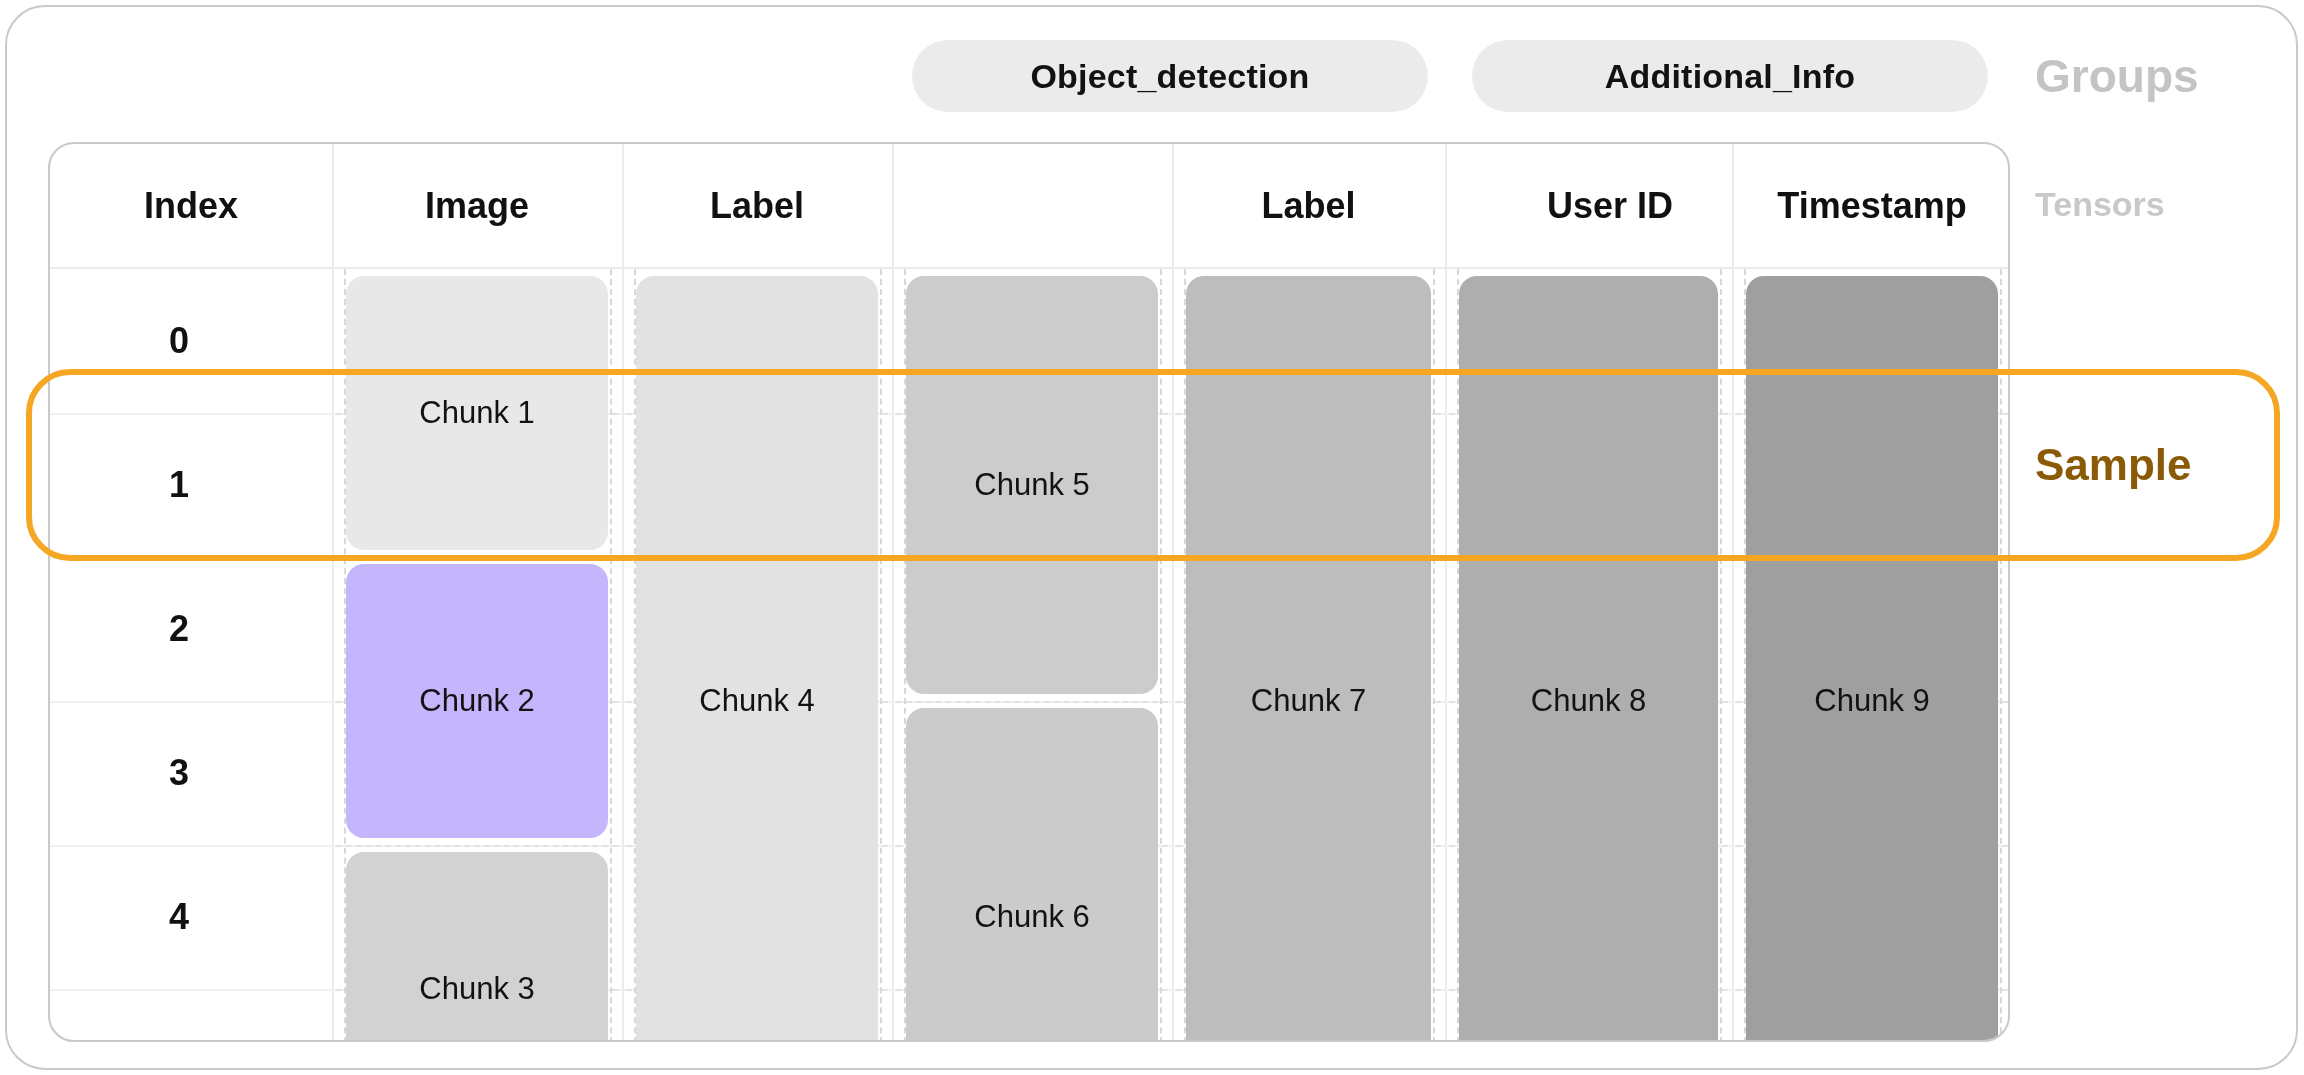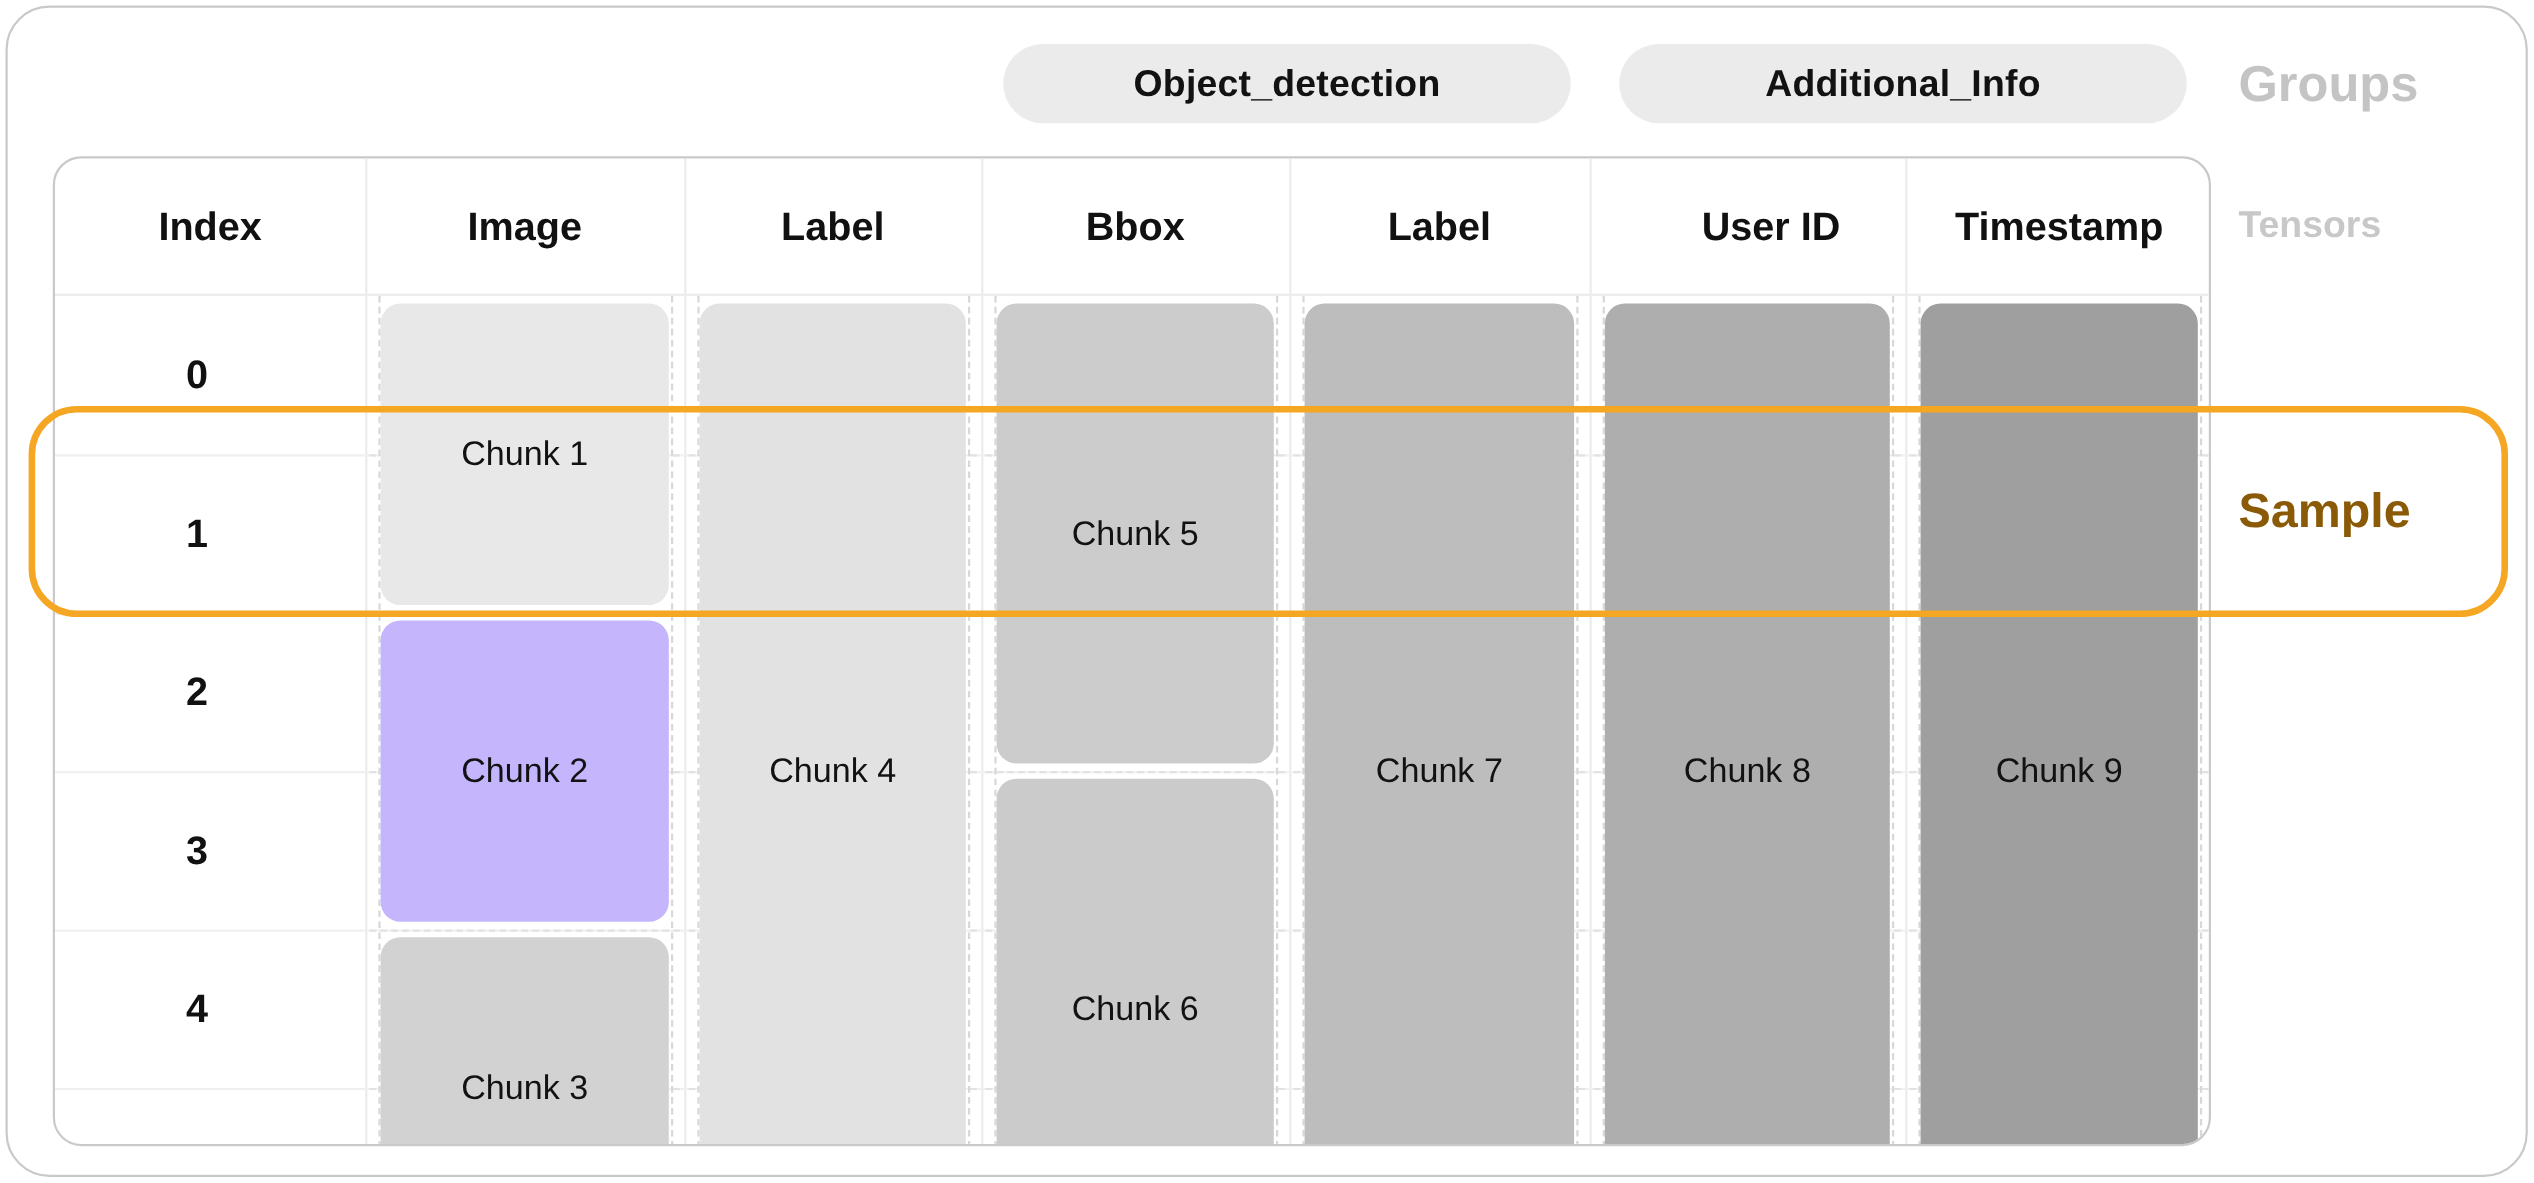--- a/index.html
+++ b/index.html
@@ -148,23 +148,20 @@
 <div id="table-frame">
   <div id="table-header">
       <div class="col-head" style="left: 0px; width: 282px;">
         <span>Index</span>
       </div>
       <div class="col-head" style="left: 282px; width: 290px;">
         <span>Image</span>
       </div>
       <div class="col-head" style="left: 572px; width: 270px;">
         <span>Label</span>
-      </div>
-      <div class="col-head" style="left: 842px; width: 280px;">
-        <span>Bbox</span>
       </div>
       <div class="col-head" style="left: 1122px; width: 273px;">
         <span>Label</span>
       </div>
       <div class="col-head" style="left: 1395px; width: 330px;">
         <span>User ID</span>
       </div>
       <div class="col-head" style="left: 1682px; width: 280px;">
         <span>Timestamp</span>
       </div>

